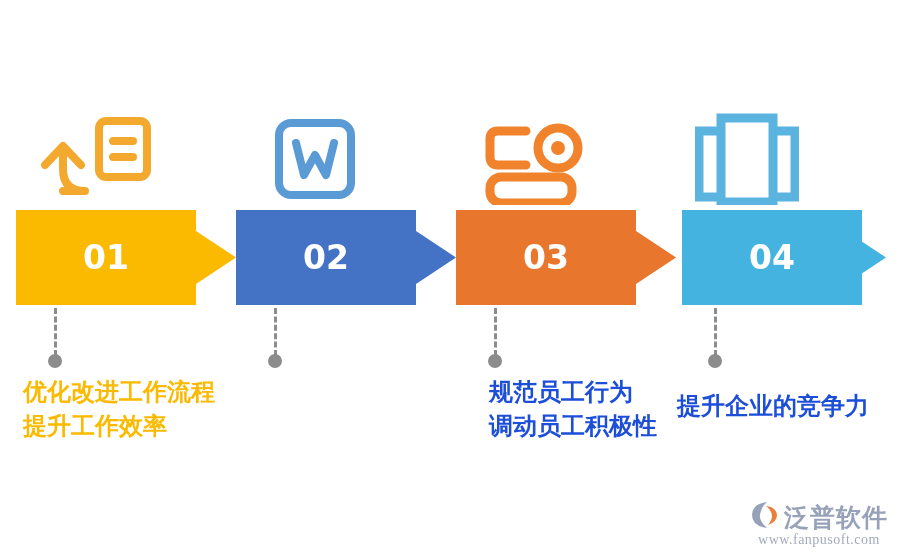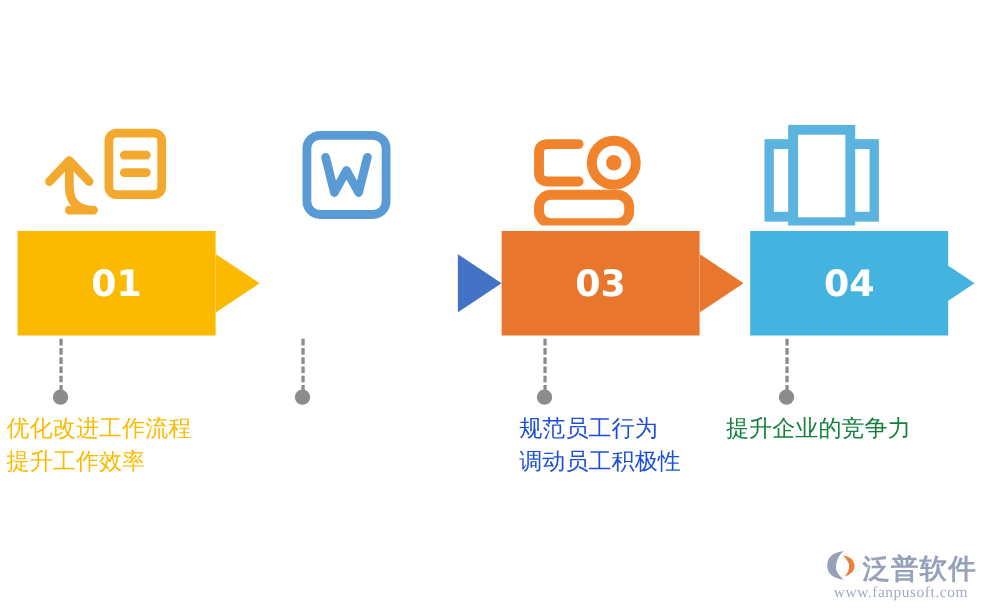--- a/index.html
+++ b/index.html
@@ -89,25 +89,26 @@
     top: 46px;
     width: 14px;
     height: 14px;
     border-radius: 50%;
     background: #8c8c8c;
   }
 
   
   .caption {
     position: absolute;
-    font-size: 21px;
-    font-weight: normal;
+    font-size: 24px;
+    font-weight: bold;
     line-height: 1.42;
     font-family: "DejaVu Sans", "Liberation Sans", sans-serif;
     white-space: pre-line;
+    margin-left: 17px;
   }
 
   
   #watermark {
     position: absolute;
     right: 12px;
     bottom: 8px;
     display: flex;
     flex-direction: column;
     align-items: center;
@@ -192,20 +193,24 @@
   <div class="block" id="block-1" style="left: 16px; width: 180px; text-align: center;">
     <div class="body" style="background: rgb(251, 186, 0);"></div>
     <div class="num">01</div>
   </div>
   <div class="arrowhead" id="arrow-1" style="left: 196px;">
     <svg width="40" height="95" viewBox="0 0 40 95" preserveAspectRatio="none">
       <polygon points="0,21 0,74 40,47.5" fill="#FBBA00"></polygon>
     </svg>
   </div>
 
+  <div class="block" id="block-2" style="left: 236px; width: 180px;">
+    <div class="body" style="background: rgb(68, 114, 196);"></div>
+    <div class="num">02</div>
+  </div>
   <div class="arrowhead" id="arrow-2" style="left: 416px;">
     <svg width="40" height="95" viewBox="0 0 40 95" preserveAspectRatio="none">
       <polygon points="0,21 0,74 40,47.5" fill="#4472C4"></polygon>
     </svg>
   </div>
 
   <div class="block" id="block-3" style="left: 456px; width: 180px;">
     <div class="body" style="background: rgb(232, 118, 44);"></div>
     <div class="num">03</div>
   </div>
@@ -239,21 +244,21 @@
   </div>
   <div class="connector" id="conn-4" style="left: 708px; top: 308px;">
     <div class="dash"></div>
     <div class="dot"></div>
   </div>
 
   <div class="caption" id="cap-1" style="left: 6px; top: 375px; color: rgb(251, 186, 0);">优化改进工作流程
 提升工作效率</div>
   <div class="caption" id="cap-3" style="left: 472px; top: 375px; color: #1d4ed8;">规范员工行为
 调动员工积极性</div>
-  <div class="caption" id="cap-4" style="left: 660px; top: 375px; color: #15803d;">提升企业的竞争力</div>
+  <div class="caption" id="cap-4" style="left: 660px; top: 389px; color: #1d4ed8;">提升企业的竞争力</div>
 
   <div id="watermark">
     <div class="wm-top">
       <span>
         <svg width="34" height="30" viewBox="0 0 34 30">
           <path d="M 17 2 Q 2 4 2 15 Q 2 26 17 28 Q 9 21 10 15 Q 11 7 17 2 Z" fill="#8f9bb3"></path>
           <path d="M 16 6 Q 26 7 27 15 Q 27 22 18 25 Q 24 18 21 12 Q 19 8 16 6 Z" fill="#E8762C"></path>
         </svg>
       </span>
       <span class="wm-name">泛普软件</span>

